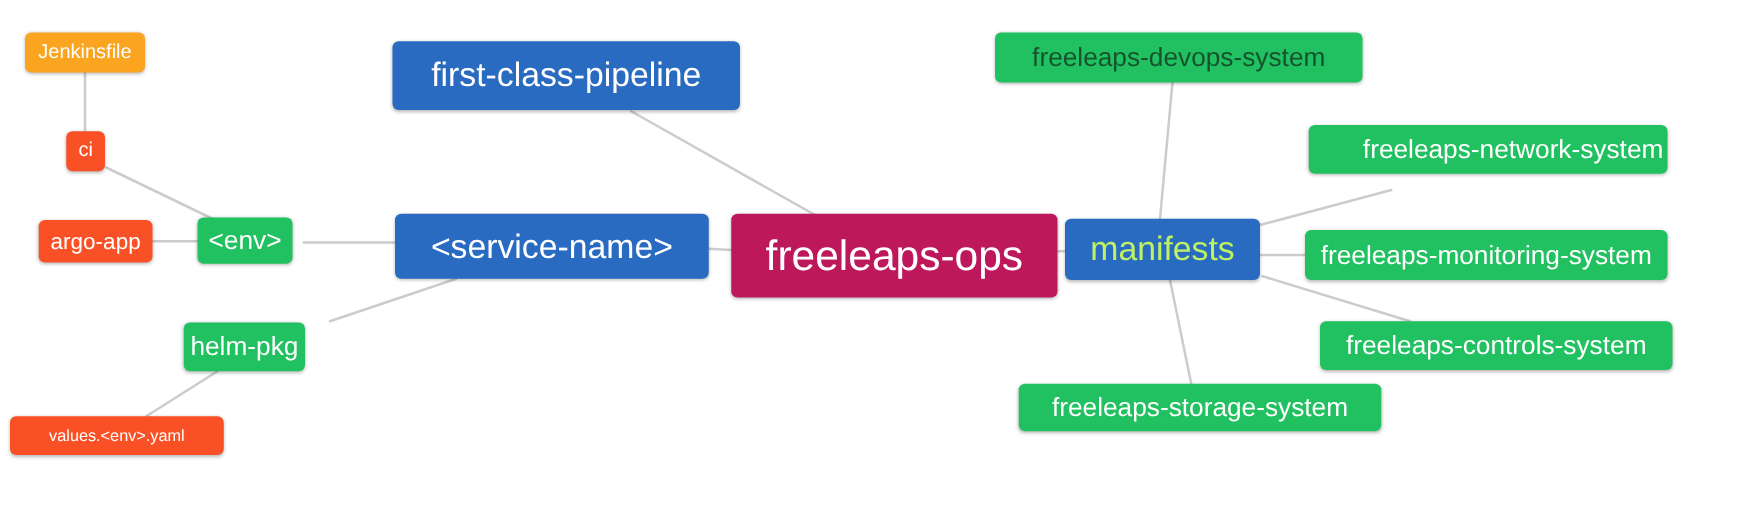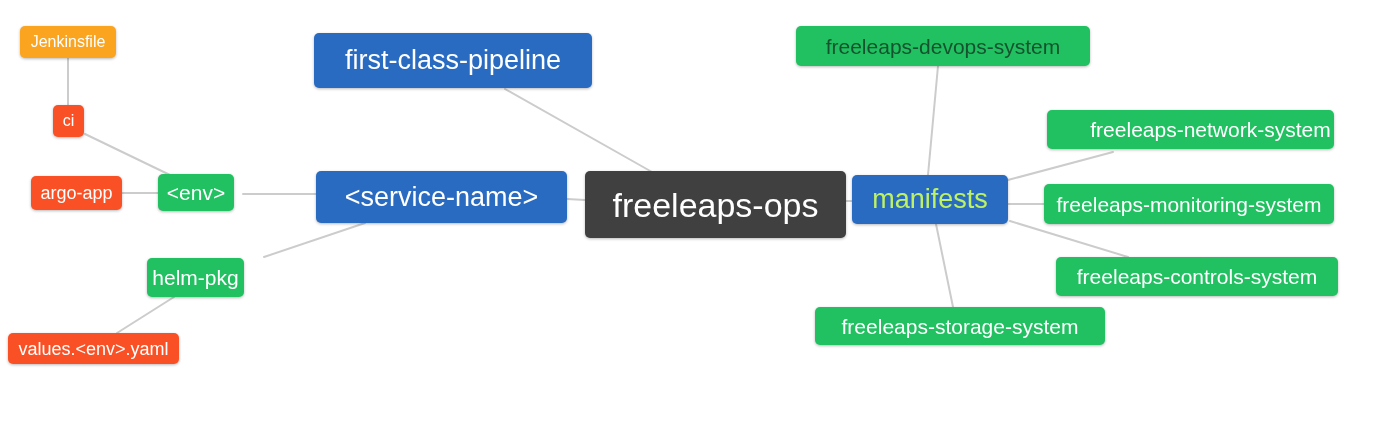--- a/index.html
+++ b/index.html
@@ -60,22 +60,22 @@
       <line x1="1008" y1="204" x2="1044" y2="204" stroke="#cccccc" stroke-width="2" stroke-linecap="round"></line>
       <line x1="1010" y1="221" x2="1128" y2="257" stroke="#cccccc" stroke-width="2" stroke-linecap="round"></line>
       <line x1="936" y1="224" x2="953" y2="307" stroke="#cccccc" stroke-width="2" stroke-linecap="round"></line>
     </svg>
 <div class="node" style="left: 20px; top: 26px; width: 96px; height: 32px; font-size: 16px; background: rgb(251, 164, 31); color: rgb(255, 255, 255);">Jenkinsfile</div>
     <div class="node" style="left: 53px; top: 105px; width: 31px; height: 32px; font-size: 16px; background: rgb(249, 81, 37); color: rgb(255, 255, 255);">ci</div>
     <div class="node" style="left: 31px; top: 176px; width: 91px; height: 34px; font-size: 18px; background: rgb(249, 81, 37); color: rgb(255, 255, 255);">argo-app</div>
     <div class="node" style="left: 158px; top: 174px; width: 76px; height: 37px; font-size: 21px; background: rgb(33, 193, 97); color: rgb(255, 255, 255);">&lt;env&gt;</div>
     <div class="node" style="left: 314px; top: 33px; width: 278px; height: 55px; font-size: 27px; background: rgb(42, 107, 194); color: rgb(255, 255, 255);">first-class-pipeline</div>
     <div class="node" style="left: 316px; top: 171px; width: 251px; height: 52px; font-size: 27px; background: rgb(42, 107, 194); color: rgb(255, 255, 255);">&lt;service-name&gt;</div>
-    <div class="node" style="left: 585px; top: 171px; width: 261px; height: 67px; font-size: 34px; background: #404040; color: rgb(255, 255, 255);">freeleaps-ops</div>
+    <div class="node" style="left: 585px; top: 171px; width: 261px; height: 67px; font-size: 34px; background: #be185d; color: rgb(255, 255, 255);">freeleaps-ops</div>
     <div class="node" style="left: 852px; top: 175px; width: 156px; height: 49px; font-size: 27px; background: rgb(42, 107, 194); color: #bef264;">manifests</div>
     <div class="node" style="left: 796px; top: 26px; width: 294px; height: 40px; font-size: 21px; background: rgb(33, 193, 97); color: #14532d;">freeleaps-devops-system</div>
-    <div class="node" style="left: 1047px; top: 110px; width: 287px; height: 39px; font-size: 21px; background: rgb(33, 193, 97); color: rgb(255, 255, 255); padding-left: 40px;">freeleaps-network-system</div>
+    <div class="node" style="left: 1047px; top: 100px; width: 287px; height: 39px; font-size: 21px; background: rgb(33, 193, 97); color: rgb(255, 255, 255); padding-left: 40px;">freeleaps-network-system</div>
     <div class="node" style="left: 1044px; top: 184px; width: 290px; height: 40px; font-size: 21px; background: rgb(33, 193, 97); color: rgb(255, 255, 255);">freeleaps-monitoring-system</div>
     <div class="node" style="left: 1056px; top: 257px; width: 282px; height: 39px; font-size: 21px; background: rgb(33, 193, 97); color: rgb(255, 255, 255);">freeleaps-controls-system</div>
     <div class="node" style="left: 815px; top: 307px; width: 290px; height: 38px; font-size: 21px; background: rgb(33, 193, 97); color: rgb(255, 255, 255);">freeleaps-storage-system</div>
     <div class="node" style="left: 147px; top: 258px; width: 97px; height: 39px; font-size: 21px; background: rgb(33, 193, 97); color: rgb(255, 255, 255);">helm-pkg</div>
-    <div class="node" style="left: 8px; top: 333px; width: 171px; height: 31px; font-size: 18px; background: rgb(249, 81, 37); color: rgb(255, 255, 255);">values.&lt;env&gt;.yaml</div>
+    <div class="node" style="left: 8px; top: 333px; width: 171px; height: 31px; font-size: 13px; background: rgb(249, 81, 37); color: rgb(255, 255, 255);">values.&lt;env&gt;.yaml</div>
   </div>
 
 </body></html>

